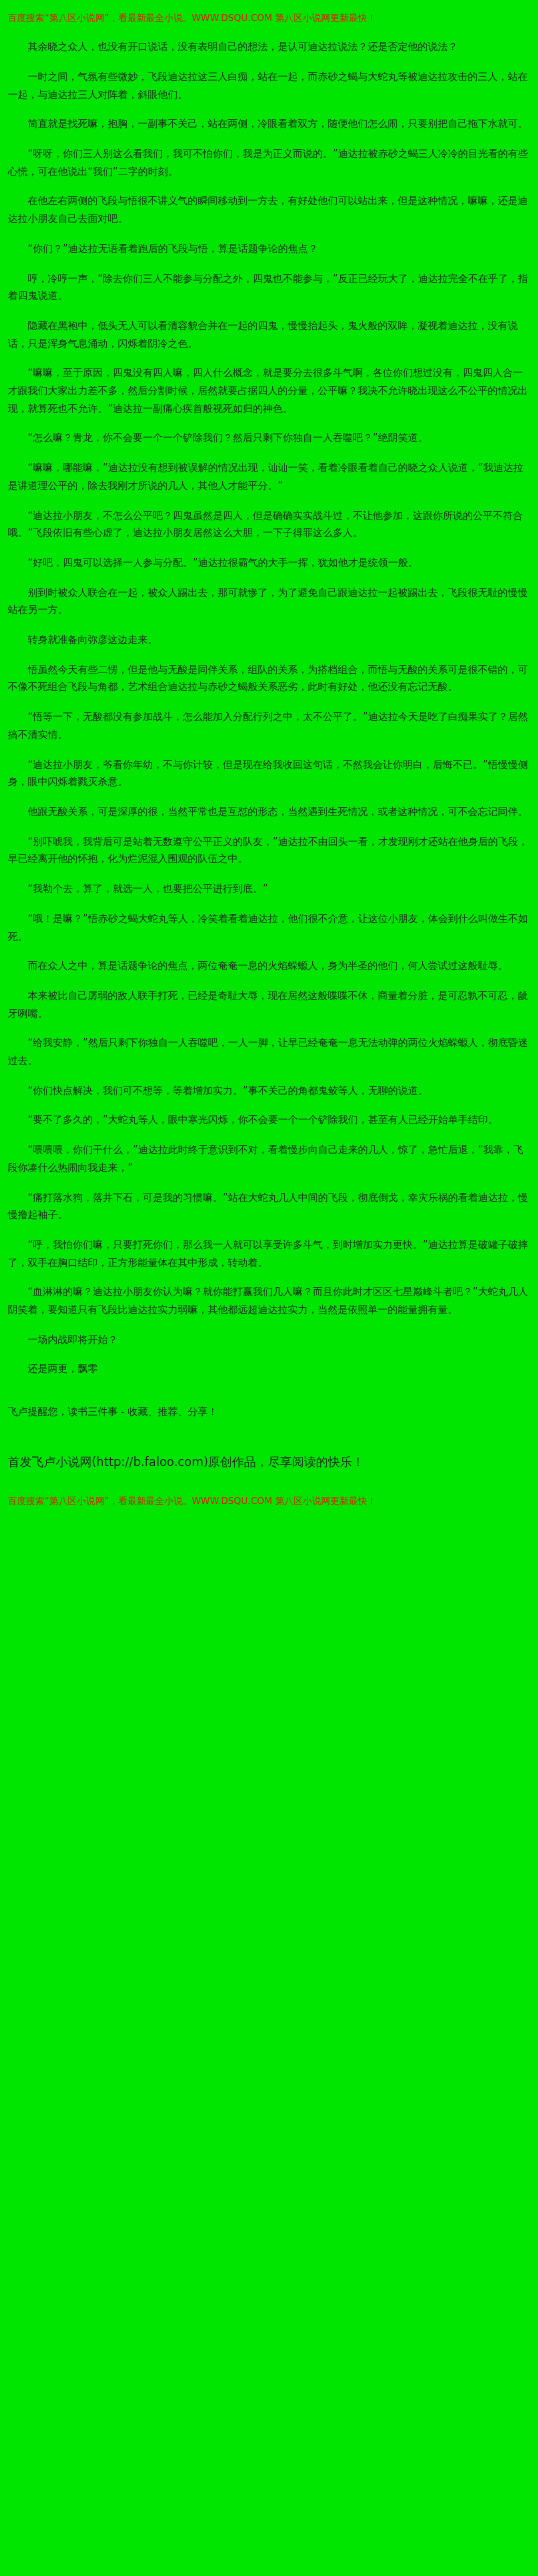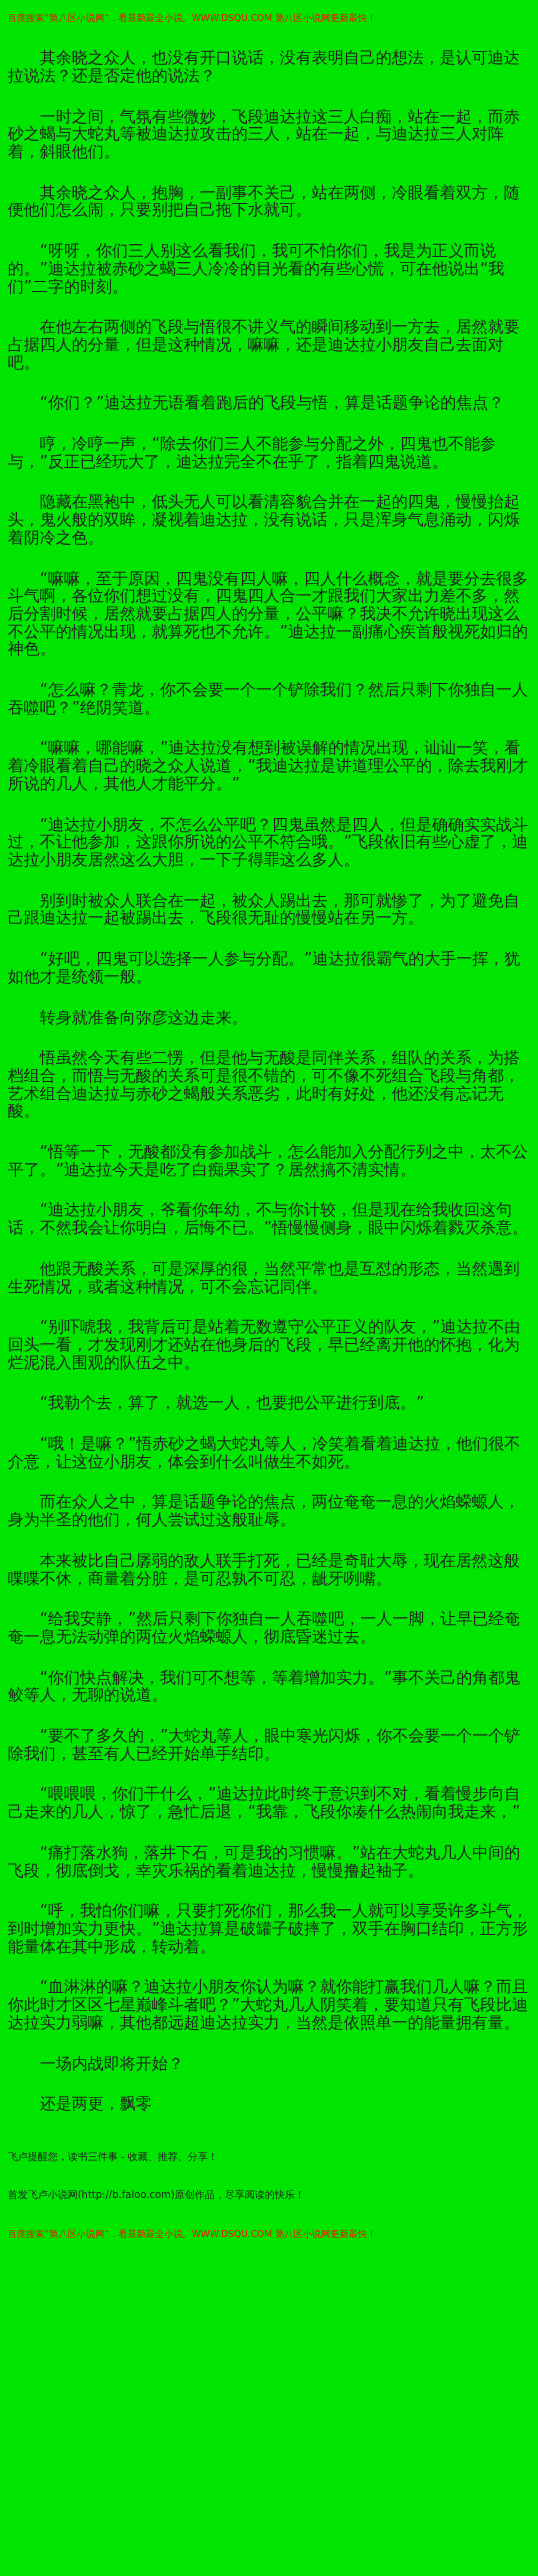--- a/index.html
+++ b/index.html
@@ -24,61 +24,61 @@
     line-height: 17px;
   }
   .notice.top {
     margin-bottom: 7.7px;
   }
   .notice.bottom {
     margin-top: 23px;
   }
   .para {
     color: var(--fg, #222222);
-    font-size: 16px;
+    font-size: 10px;
     line-height: 17.7px;
-    margin: 23px 0;
+    margin: 12px 0;
     text-indent: 2em;
     word-break: break-all;
   }
   .reminder {
-    margin-top: 35px;
+    margin-top: 25px;
     color: var(--fg, #222222);
     font-size: 10px;
     line-height: 17px;
   }
   .source {
-    margin-top: 23px;
+    margin-top: 35px;
     color: var(--fg, #222222);
-    font-size: 10px;
+    font-size: 12px;
     line-height: 14px;
   }
 </style>
 </head>
 <body>
 
 <div class="page">
 
   <div class="notice top">百度搜索“第八区小说网”，看最新最全小说。WWW.DSQU.COM 第八区小说网更新最快！</div>
 
   <div>
       <p class="para">其余晓之众人，也没有开口说话，没有表明自己的想法，是认可迪达拉说法？还是否定他的说法？</p>
       <p class="para">一时之间，气氛有些微妙，飞段迪达拉这三人白痴，站在一起，而赤砂之蝎与大蛇丸等被迪达拉攻击的三人，站在一起，与迪达拉三人对阵着，斜眼他们。</p>
-      <p class="para">其余晓之众人，抱胸，一副事不关己，站在两侧，冷眼看着双方，随便他们怎么闹，只要别把自己拖下水就可。</p>
+      <p class="para">简直就是找死嘛，抱胸，一副事不关己，站在两侧，冷眼看着双方，随便他们怎么闹，只要别把自己拖下水就可。</p>
       <p class="para">“呀呀，你们三人别这么看我们，我可不怕你们，我是为正义而说的。”迪达拉被赤砂之蝎三人冷冷的目光看的有些心慌，可在他说出“我们”二字的时刻。</p>
-      <p class="para">在他左右两侧的飞段与悟很不讲义气的瞬间移动到一方去，居然就要占据四人的分量，但是这种情况，嘛嘛，还是迪达拉小朋友自己去面对吧。</p>
+      <p class="para">在他左右两侧的飞段与悟很不讲义气的瞬间移动到一方去，有好处他们可以站出来，但是这种情况，嘛嘛，还是迪达拉小朋友自己去面对吧。</p>
       <p class="para">“你们？”迪达拉无语看着跑后的飞段与悟，算是话题争论的焦点？</p>
       <p class="para">哼，冷哼一声，“除去你们三人不能参与分配之外，四鬼也不能参与，”反正已经玩大了，迪达拉完全不在乎了，指着四鬼说道。</p>
       <p class="para">隐藏在黑袍中，低头无人可以看清容貌合并在一起的四鬼，慢慢抬起头，鬼火般的双眸，凝视着迪达拉，没有说话，只是浑身气息涌动，闪烁着阴冷之色。</p>
       <p class="para">“嘛嘛，至于原因，四鬼没有四人嘛，四人什么概念，就是要分去很多斗气啊，各位你们想过没有，四鬼四人合一才跟我们大家出力差不多，然后分割时候，居然就要占据四人的分量，公平嘛？我决不允许晓出现这么不公平的情况出现，就算死也不允许。”迪达拉一副痛心疾首般视死如归的神色。</p>
       <p class="para">“怎么嘛？青龙，你不会要一个一个铲除我们？然后只剩下你独自一人吞噬吧？”绝阴笑道。</p>
       <p class="para">“嘛嘛，哪能嘛，”迪达拉没有想到被误解的情况出现，讪讪一笑，看着冷眼看着自己的晓之众人说道，“我迪达拉是讲道理公平的，除去我刚才所说的几人，其他人才能平分。”</p>
       <p class="para">“迪达拉小朋友，不怎么公平吧？四鬼虽然是四人，但是确确实实战斗过，不让他参加，这跟你所说的公平不符合哦。”飞段依旧有些心虚了，迪达拉小朋友居然这么大胆，一下子得罪这么多人。</p>
+      <p class="para">“好吧，四鬼可以选择一人参与分配。”迪达拉很霸气的大手一挥，犹如他才是统领一般。</p>
       <p class="para">别到时被众人联合在一起，被众人踢出去，那可就惨了，为了避免自己跟迪达拉一起被踢出去，飞段很无耻的慢慢站在另一方。</p>
-      <p class="para">“好吧，四鬼可以选择一人参与分配。”迪达拉很霸气的大手一挥，犹如他才是统领一般。</p>
       <p class="para">转身就准备向弥彦这边走来。</p>
       <p class="para">悟虽然今天有些二愣，但是他与无酸是同伴关系，组队的关系，为搭档组合，而悟与无酸的关系可是很不错的，可不像不死组合飞段与角都，艺术组合迪达拉与赤砂之蝎般关系恶劣，此时有好处，他还没有忘记无酸。</p>
       <p class="para">“悟等一下，无酸都没有参加战斗，怎么能加入分配行列之中，太不公平了。”迪达拉今天是吃了白痴果实了？居然搞不清实情。</p>
       <p class="para">“迪达拉小朋友，爷看你年幼，不与你计较，但是现在给我收回这句话，不然我会让你明白，后悔不已。”悟慢慢侧身，眼中闪烁着戮灭杀意。</p>
       <p class="para">他跟无酸关系，可是深厚的很，当然平常也是互怼的形态，当然遇到生死情况，或者这种情况，可不会忘记同伴。</p>
       <p class="para">“别吓唬我，我背后可是站着无数遵守公平正义的队友，”迪达拉不由回头一看，才发现刚才还站在他身后的飞段，早已经离开他的怀抱，化为烂泥混入围观的队伍之中。</p>
       <p class="para">“我勒个去，算了，就选一人，也要把公平进行到底。”</p>
       <p class="para">“哦！是嘛？”悟赤砂之蝎大蛇丸等人，冷笑着看着迪达拉，他们很不介意，让这位小朋友，体会到什么叫做生不如死。</p>
       <p class="para">而在众人之中，算是话题争论的焦点，两位奄奄一息的火焰蝾螈人，身为半圣的他们，何人尝试过这般耻辱。</p>
       <p class="para">本来被比自己孱弱的敌人联手打死，已经是奇耻大辱，现在居然这般喋喋不休，商量着分脏，是可忍孰不可忍，龇牙咧嘴。</p>

